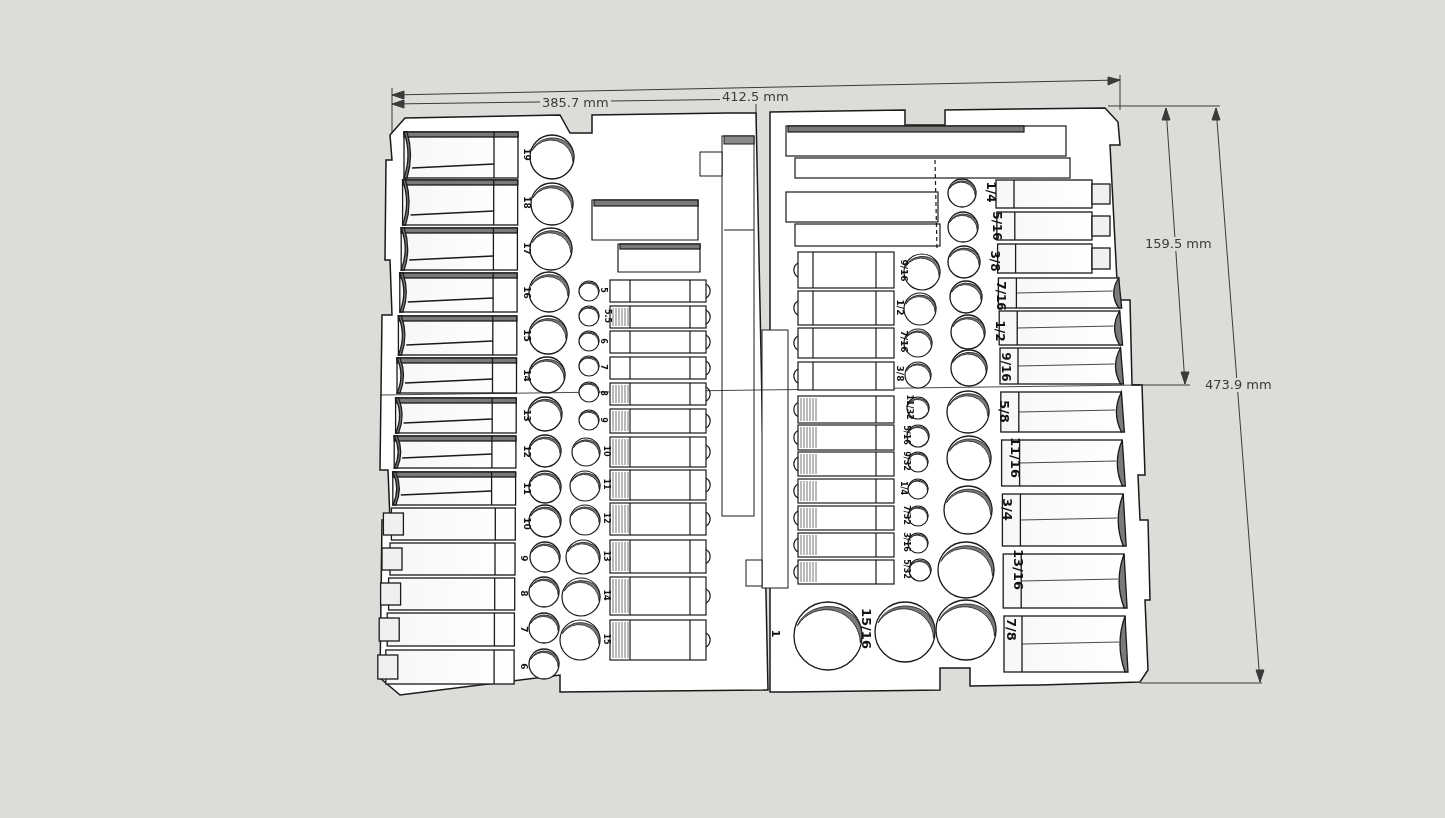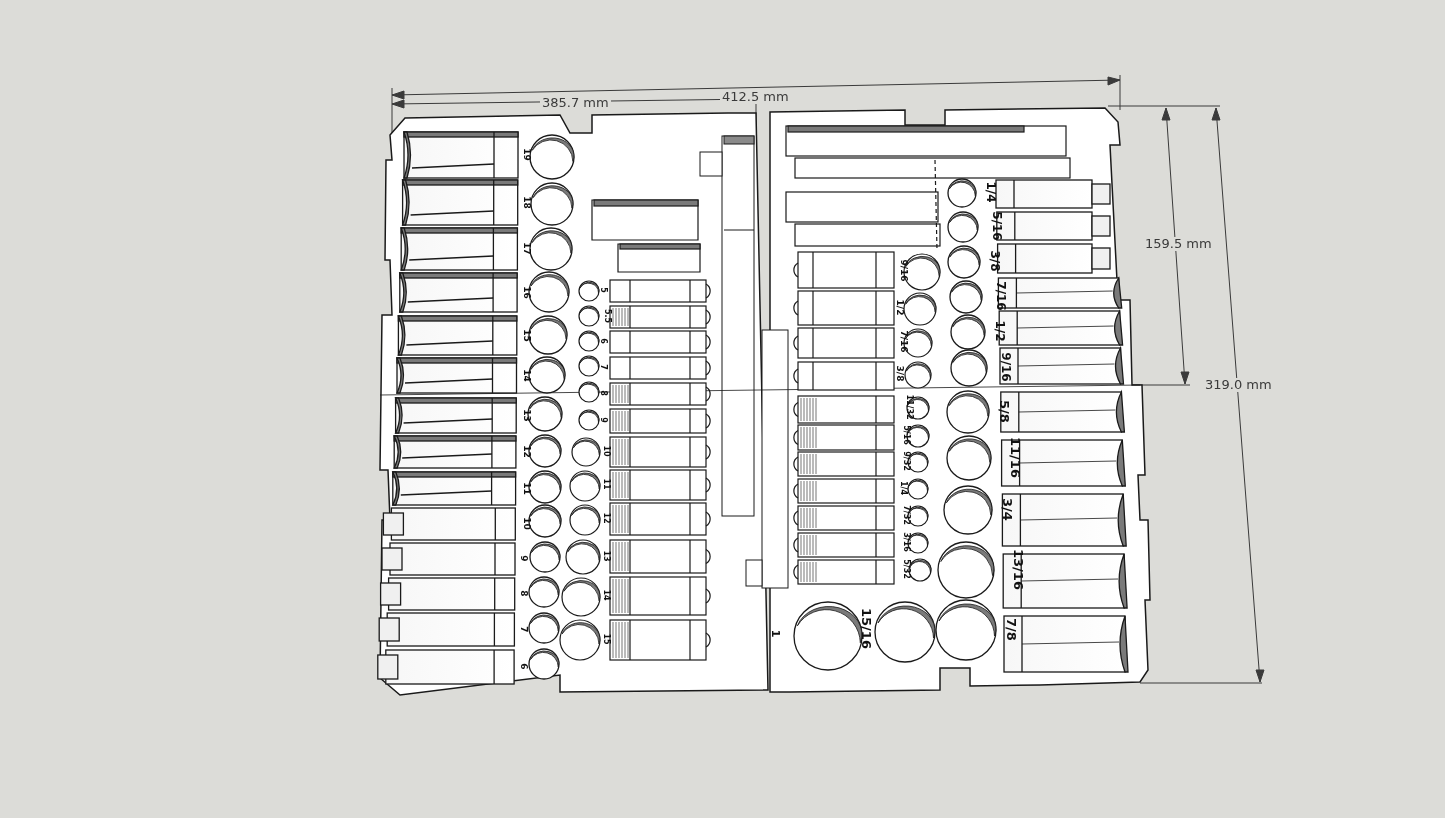--- a/index.html
+++ b/index.html
@@ -476,21 +476,21 @@
       <circle cx="828" cy="636" r="34" fill="#ffffff"></circle>
       <path d="M797.4,625.8 A34,34 0 0 1 860.3,642.8 A32.3,27.200000000000003 0 0 0 797.4,625.8 Z" fill="#7a7a7a" stroke-width="0.8"></path>
       <circle cx="905" cy="632" r="30" fill="#ffffff"></circle>
       <path d="M878,623 A30,30 0 0 1 933.5,638 A28.5,24 0 0 0 878,623 Z" fill="#7a7a7a" stroke-width="0.8"></path>
     </g>
 </svg>
 
 <div class="dim-text" style="left:720px;top:81px;margin-top:9px;">412.5 mm</div>
 <div class="dim-text" style="left:540px;top:96px;">385.7 mm</div>
 <div class="dim-text" style="left:1143px;top:237px;">159.5 mm</div>
-<div class="dim-text" style="left:1203px;top:378px;">319.0 mm</div>
+<div class="dim-text" style="left:1203px;top:378px;">473.9 mm</div>
 
 <div id="labels">
     <div class="lbl rot" style="left: 520px; top: 150px; font-size: 9px;">19</div>
     <div class="lbl rot" style="left: 520px; top: 197.5px; font-size: 9px;">18</div>
     <div class="lbl rot" style="left: 520px; top: 244px; font-size: 9px;">17</div>
     <div class="lbl rot" style="left: 520px; top: 287.5px; font-size: 9px;">16</div>
     <div class="lbl rot" style="left: 520px; top: 330.5px; font-size: 9px;">15</div>
     <div class="lbl rot" style="left: 520px; top: 370.5px; font-size: 9px;">14</div>
     <div class="lbl rot" style="left: 520px; top: 410.5px; font-size: 9px;">13</div>
     <div class="lbl rot" style="left: 520px; top: 447px; font-size: 9px;">12</div>

